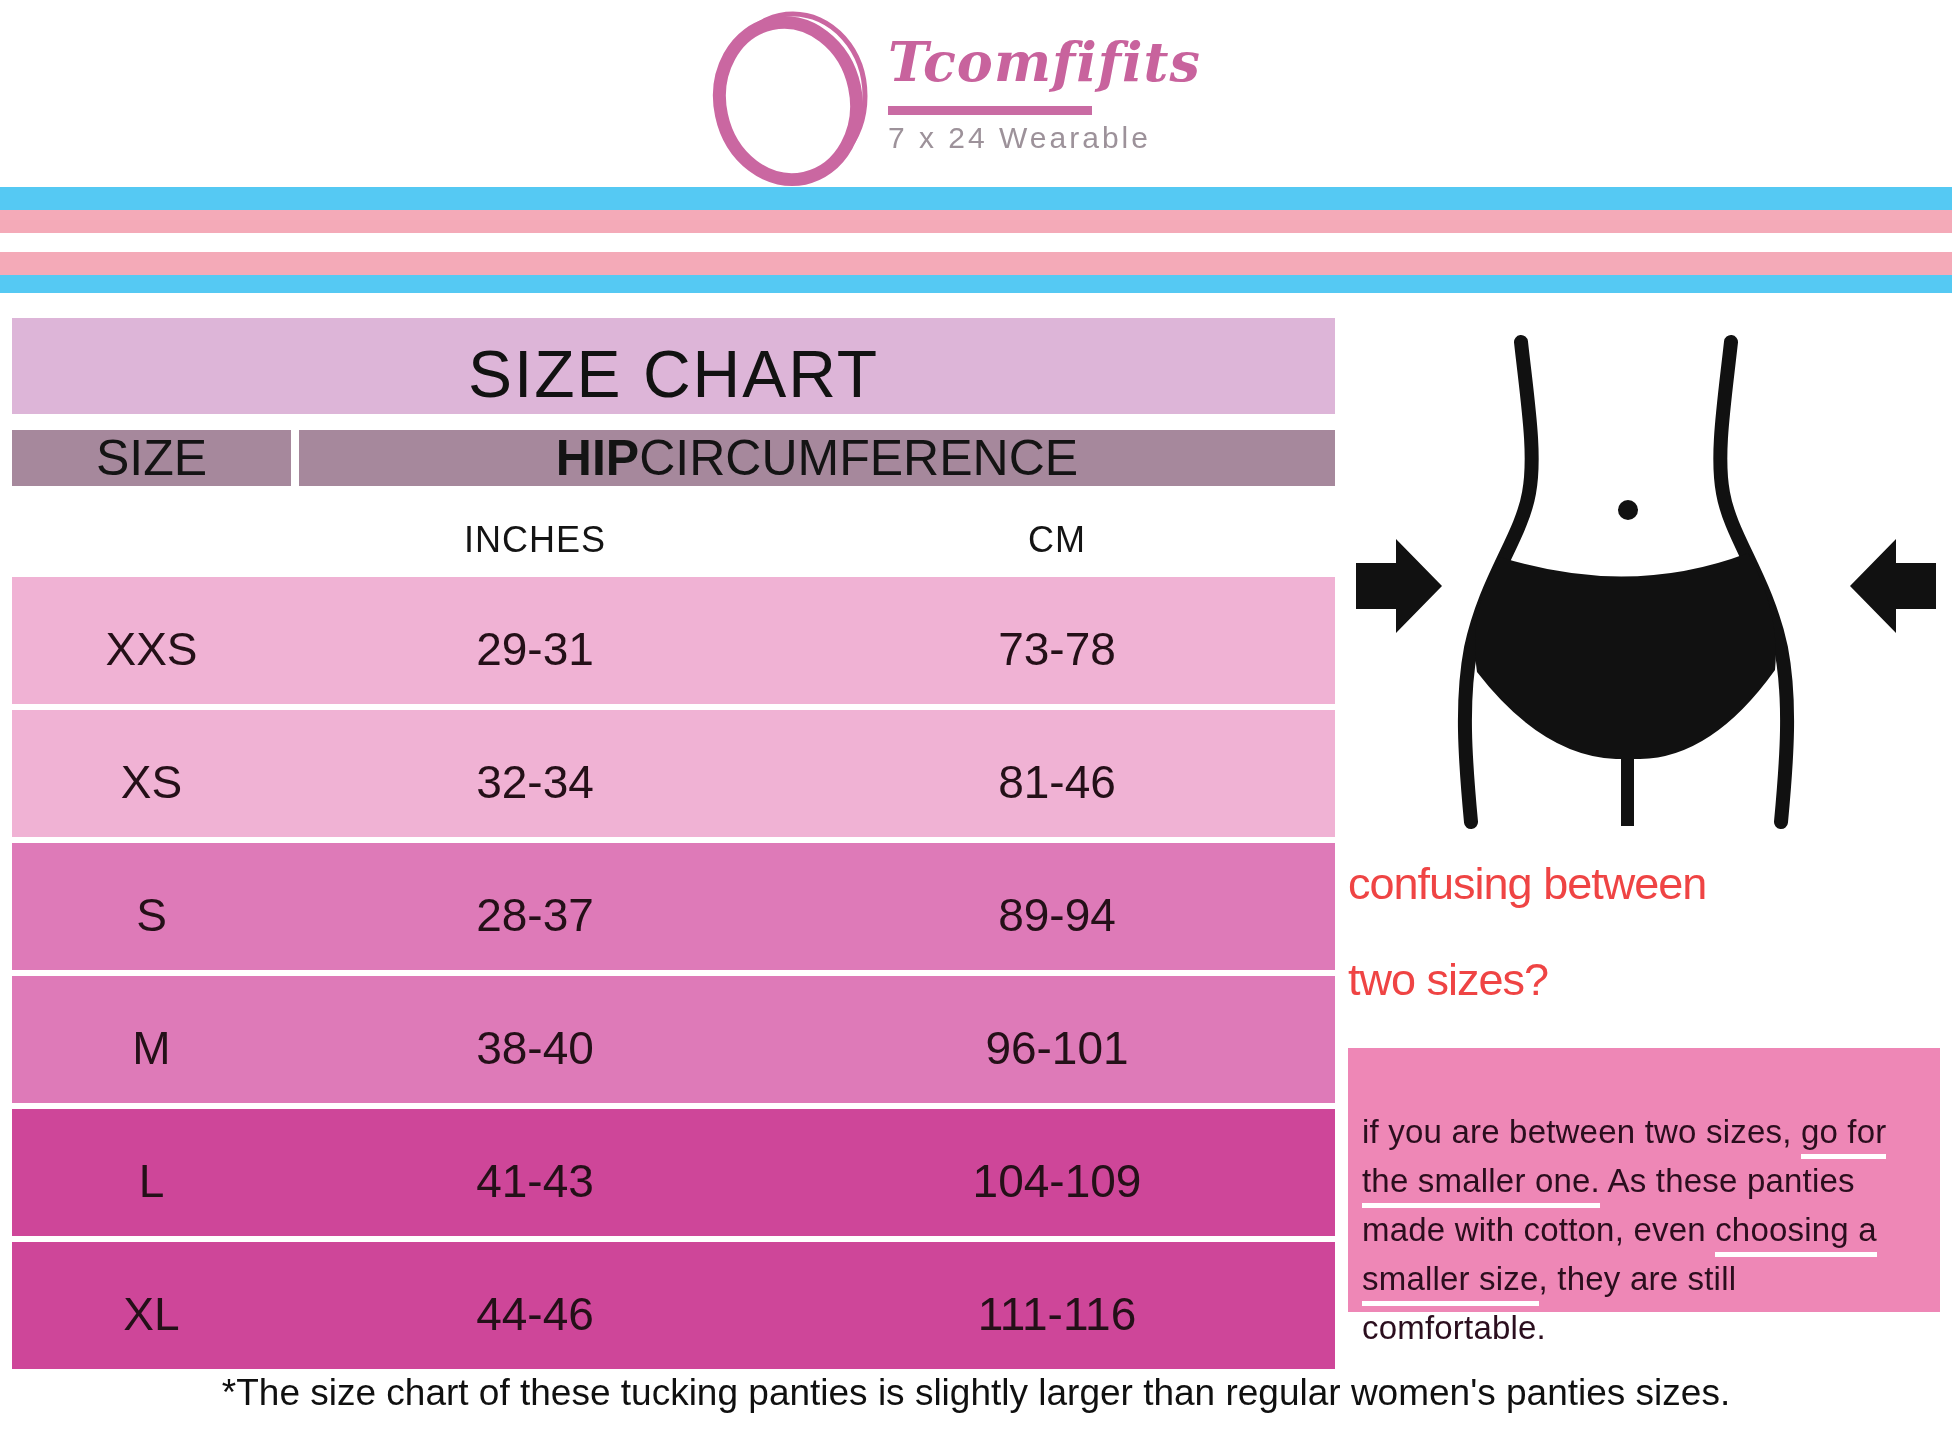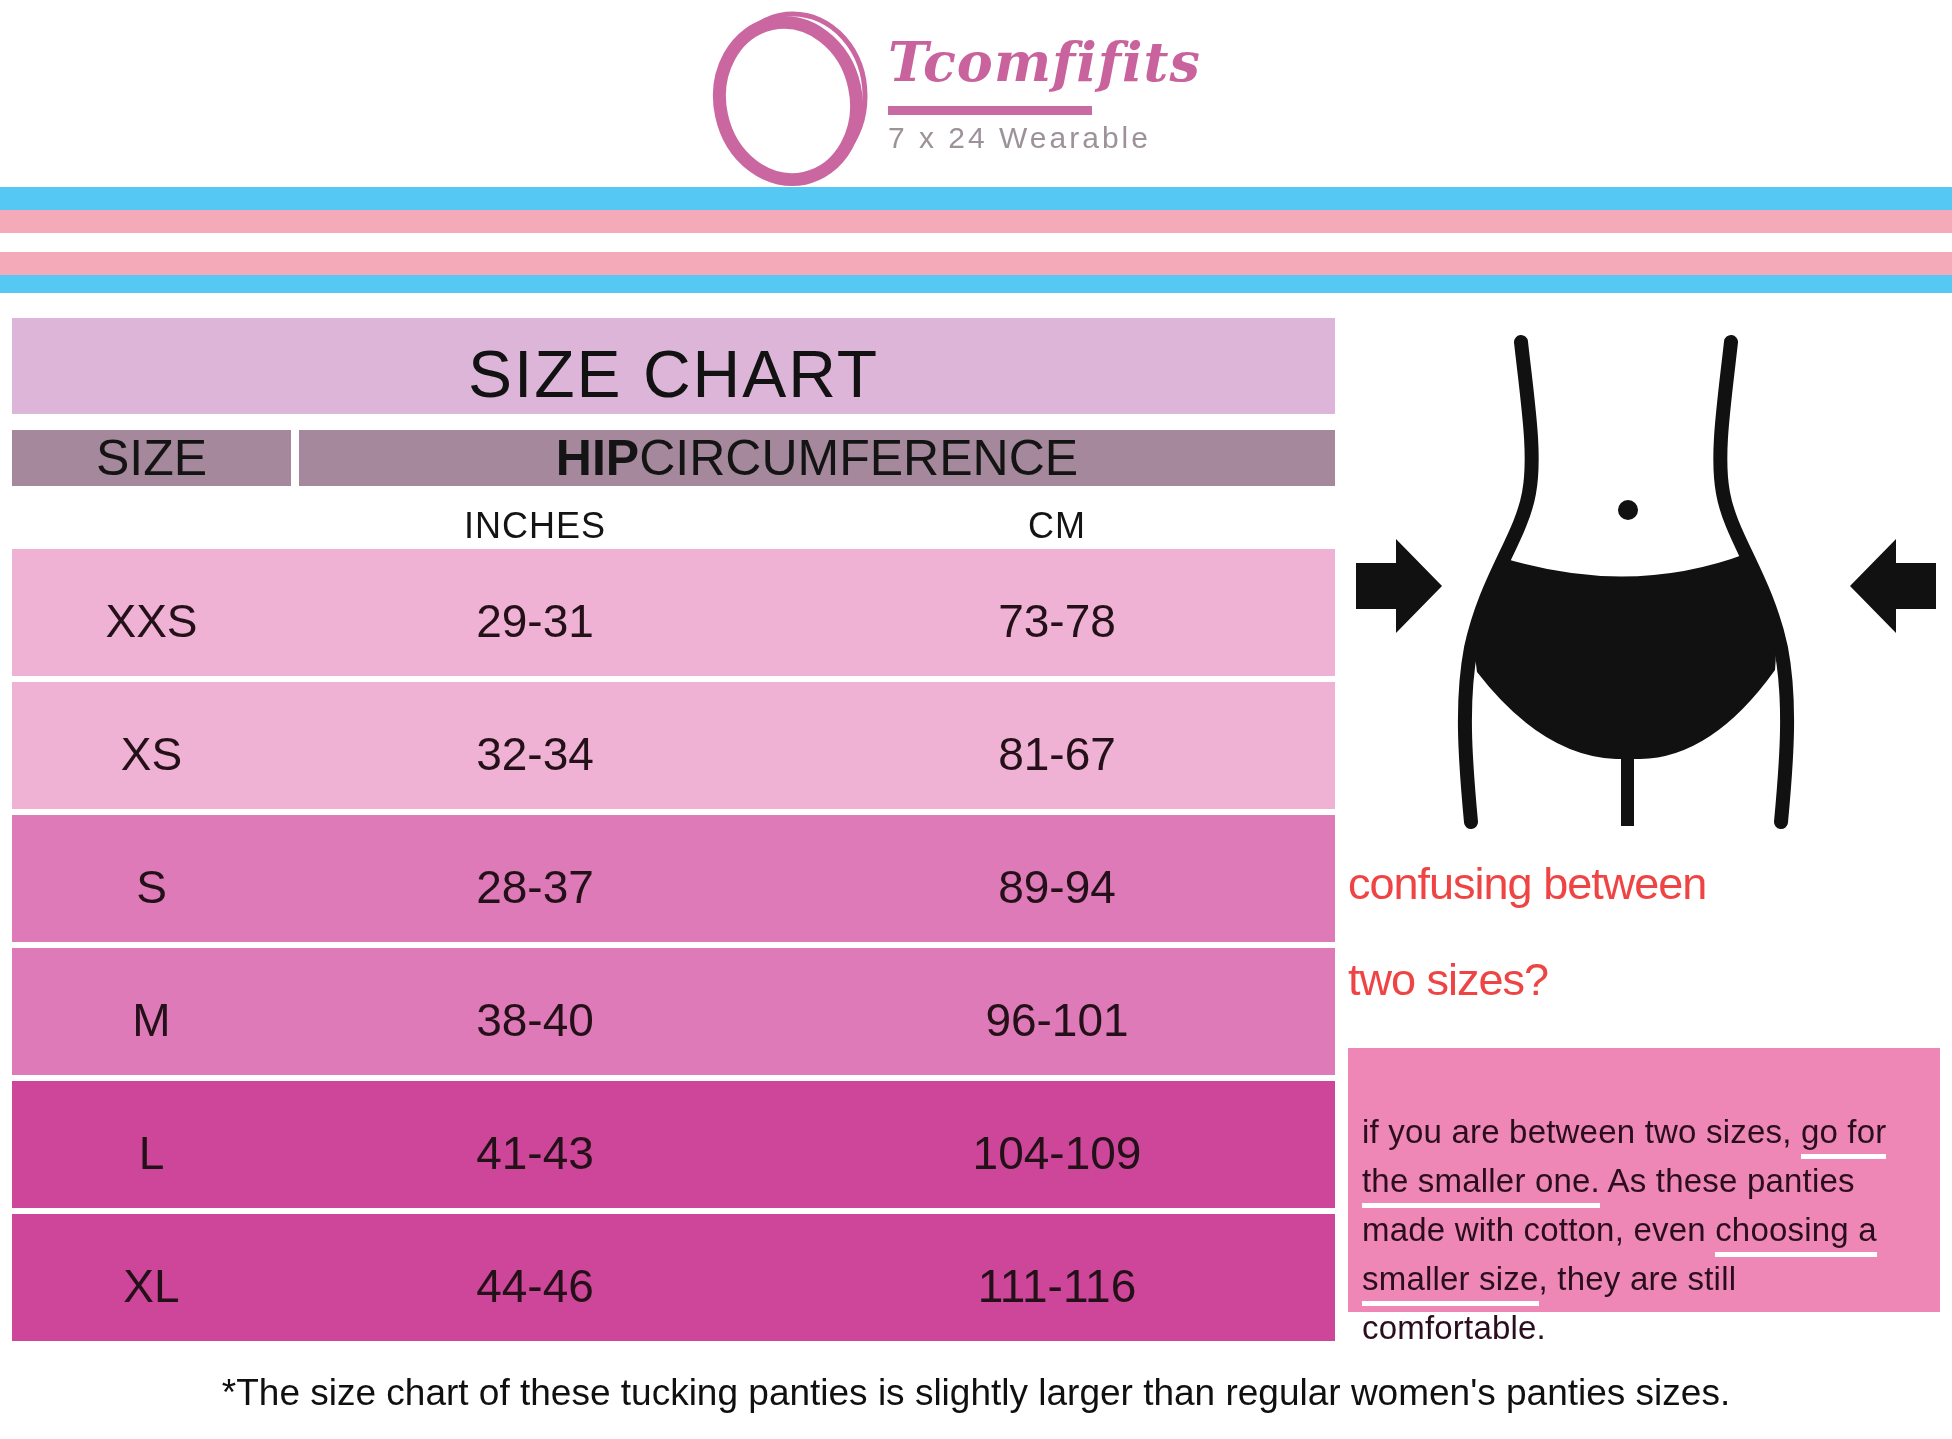--- a/index.html
+++ b/index.html
@@ -29,21 +29,21 @@
   #stripe-blue-2 { top:275px; height:18px; background:#55c9f3; }
 
   
   #size-table { left:12px; top:318px; width:1323px; }
   .t-row { display:flex; column-gap:8px; }
   .cell { display:flex; align-items:center; justify-content:center;margin-top:16px; }
   #table-title-row { height:96px; background:#ddb5d8; margin-bottom:0; }
   #table-title { font-size:66px; letter-spacing:2px; color:#121212; }
   #table-header-row { height:72px; margin-bottom:0; }
   .hdr { background:#a6889c; color:#141414; font-size:50px; }
-  #units-row { height:63px; background:#ffffff; }
+  #units-row { height:91px; background:#ffffff; }
   .col-size { width:279px; flex:none; }
   .col-in   { width:472px; flex:none; }
   .col-cm   { flex:1; }
   .col-merged { flex:1; }
   .unit-label { font-size:36px; color:#141414; letter-spacing:1px; }
   .data-row { height:127px; margin-top:6px; }
   .data-row:first-of-type { margin-top:0; }
   .shade-light { background:#f0b2d4; }
   .shade-mid   { background:#de7ab8; }
   .shade-dark  { background:#ce4699; }
@@ -108,21 +108,21 @@
     </div>
     <div id="data-rows">
         <div class="t-row data-row shade-light">
           <div class="cell col-size size-txt">XXS</div>
           <div class="cell col-in num-txt">29-31</div>
           <div class="cell col-cm num-txt">73-78</div>
         </div>
         <div class="t-row data-row shade-light">
           <div class="cell col-size size-txt">XS</div>
           <div class="cell col-in num-txt">32-34</div>
-          <div class="cell col-cm num-txt">81-67</div>
+          <div class="cell col-cm num-txt">81-46</div>
         </div>
         <div class="t-row data-row shade-mid">
           <div class="cell col-size size-txt">S</div>
           <div class="cell col-in num-txt">28-37</div>
           <div class="cell col-cm num-txt">89-94</div>
         </div>
         <div class="t-row data-row shade-mid">
           <div class="cell col-size size-txt">M</div>
           <div class="cell col-in num-txt">38-40</div>
           <div class="cell col-cm num-txt">96-101</div>

